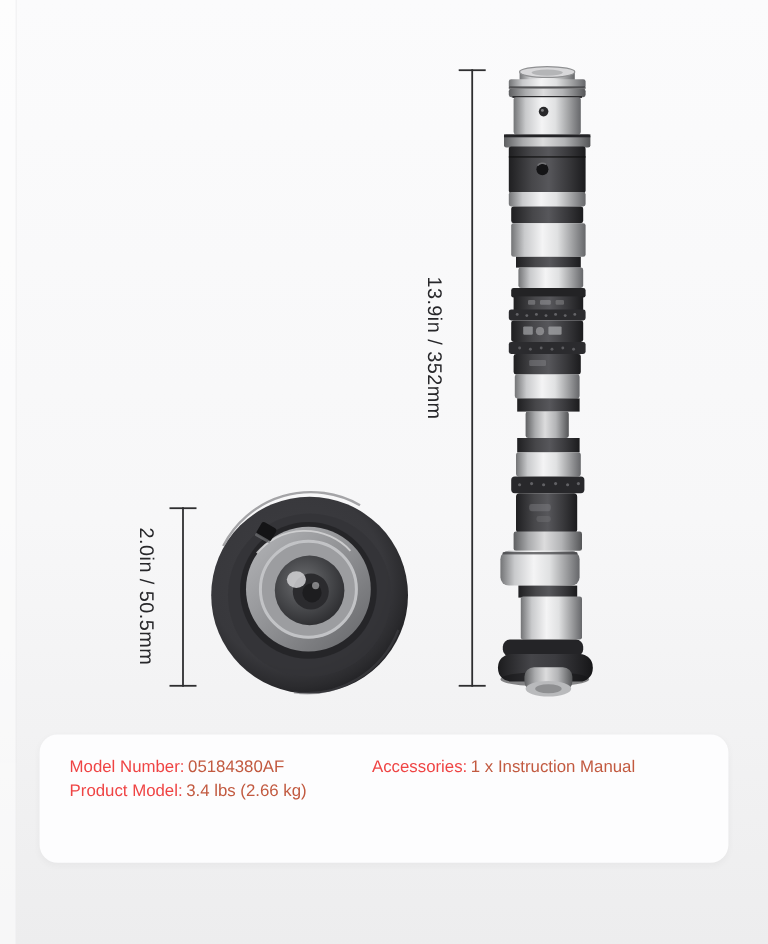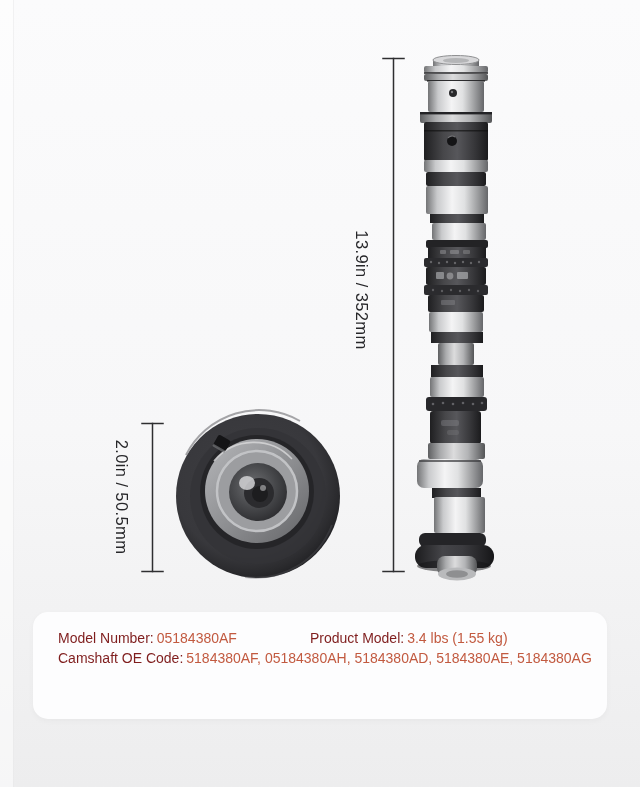--- a/index.html
+++ b/index.html
@@ -21,21 +21,21 @@
   }
   .spec-box {
     position:absolute; left:33px; top:612px; width:574px; height:107px;
     box-sizing:border-box; padding:16px 10px 0 25px;
     background:#fdfdfe; border-radius:15px;
     box-shadow: 0 2px 6px rgba(0,0,0,.035);
     font-size:14px; color:#202023;
   }
   .spec-grid { display:grid; grid-template-columns:252px auto; }
   .spec-item { line-height:20.4px; white-space:nowrap; }
-  .lbl { color:#7f1d1d; }
+  .lbl { color:#ef4444; }
   .val { color:#c25a40; margin-left:3px; }
 </style>
 </head>
 <body>
 
 <div class="stage">
   <div class="edge-strip"></div>
 
   <svg class="art" width="640" height="787" viewBox="0 0 640 787">
     <defs>
@@ -212,20 +212,20 @@
 
   <div class="dim-label" style="left:361px; top:290px;">13.9in / 352mm</div>
   <div class="dim-label" style="left:121px; top:497px;">2.0in / 50.5mm</div>
 
   <div class="spec-box">
     <div class="spec-grid">
       <div class="spec-item">
         <span class="lbl">Model Number:</span><span class="val">05184380AF</span>
       </div>
       <div class="spec-item">
-        <span class="lbl">Product Model:</span><span class="val">3.4 lbs (1.55 kg)</span>
+        <span class="lbl">Accessories:</span><span class="val">1 x Instruction Manual</span>
       </div>
-    </div>
-    <div class="spec-item">
-      <span class="lbl">Camshaft OE Code:</span><span class="val">5184380AF, 05184380AH, 5184380AD, 5184380AE, 5184380AG</span>
+      <div class="spec-item">
+        <span class="lbl">Product Model:</span><span class="val">3.4 lbs (2.66 kg)</span>
+      </div>
     </div>
   </div>
 </div>
 
 </body></html>

